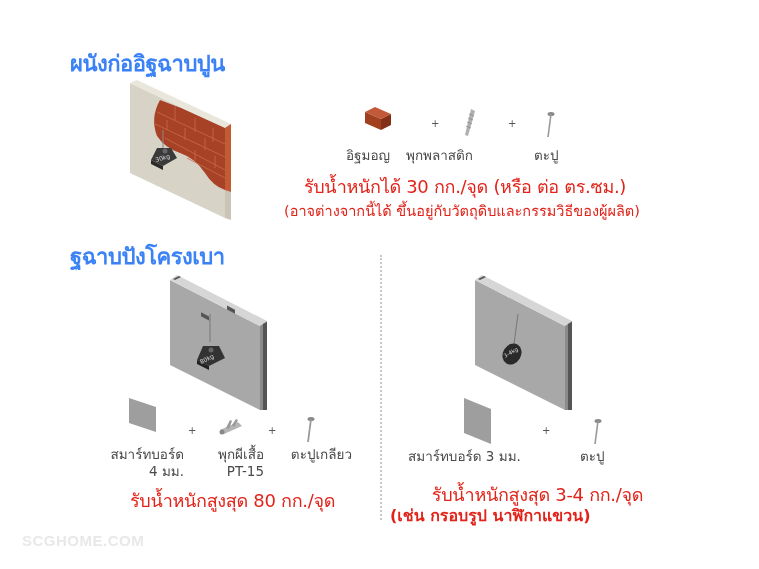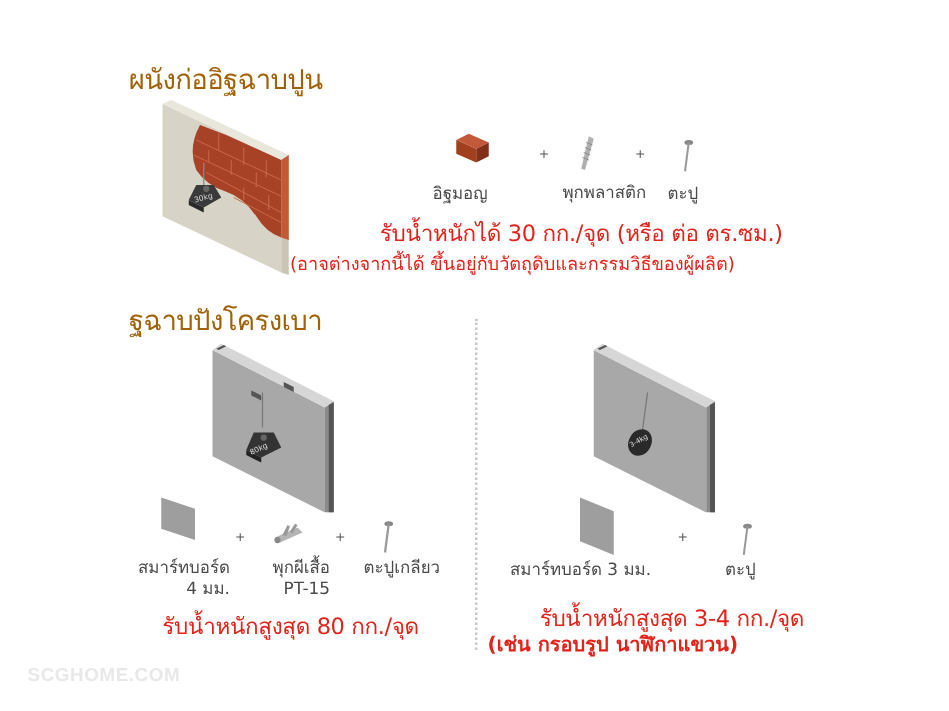--- a/index.html
+++ b/index.html
@@ -1,23 +1,23 @@
 <!DOCTYPE html>
 <html><head>
 <meta charset="utf-8">
 <style>
   * { margin: 0; padding: 0; box-sizing: border-box; }
   html, body { width: 759px; height: 569px; background: #ffffff; overflow: hidden; }
   body { position: relative; font-family: "DejaVu Sans", "Liberation Sans", sans-serif; color: #4a4a4a; }
   .abs { position: absolute; }
-  .section-title { font-size: 22px; color: #a16207; font-weight: normal; letter-spacing: -0.5px; white-space: nowrap; margin-left: 33px; }
+  .section-title { font-size: 22px; color: #3b82f6; font-weight: bold; letter-spacing: -0.5px; white-space: nowrap; }
   .label { font-size: 13.5px; color: #4a4a4a; white-space: nowrap; text-align: right; line-height: 17px; }
   .plus { font-size: 10px; color: #555; }
   .red-big { color: #e2231a; font-weight: normal; font-size: 18px; white-space: nowrap; text-align: center; letter-spacing: -0.3px; }
-  .red-sub { color: #e2231a; font-size: 14.5px; white-space: nowrap; }
+  .red-sub { color: #e2231a; font-size: 14.5px; white-space: nowrap; text-align: center; }
   .red-sub-bold { color: #e2231a; font-weight: bold; font-size: 16px; white-space: nowrap; text-align: left; }
   .watermark { font-size: 15px; font-weight: bold; color: #e8e8e8; letter-spacing: 0.5px; font-family: "Liberation Sans", sans-serif; }
   .divider { position: absolute; left: 380px; top: 255px; width: 0; height: 265px; border-left: 2px dotted #c8c8c8; }
 </style>
 </head>
 <body>
 
 <div class="abs section-title" style="left:70px; top:46px;">ผนังก่ออิฐฉาบปูน</div>
 
 <div class="abs" style="left:125px; top:78px; width:110px; height:145px;">
@@ -77,21 +77,21 @@
 </div>
 <div class="abs plus" style="left:508px; top:118px;">+</div>
 <div class="abs" style="left:545px; top:111px; width:10px; height:28px;">
   <svg width="10" height="28" viewBox="0 0 10 28">
     <ellipse cx="6" cy="3" rx="3.5" ry="2" fill="#888"></ellipse>
     <line x1="6" y1="3" x2="3" y2="26" stroke="#999" stroke-width="1.6"></line>
   </svg>
 </div>
 
 <div class="abs label" style="left:346px; top:147px;">อิฐมอญ</div>
-<div class="abs label" style="left:450px; top:147px;font-family:Liberation Mono, monospace;">พุกพลาสติก</div>
+<div class="abs label" style="left:406px; top:147px;">พุกพลาสติก</div>
 <div class="abs label" style="left:534px; top:147px;">ตะปู</div>
 
 <div class="abs red-big" style="left:255px; top:172px; width:420px;">รับน้ำหนักได้ 30 กก./จุด (หรือ ต่อ ตร.ซม.)</div>
 <div class="abs red-sub" style="left:232px; top:199px; width:460px;">(อาจต่างจากนี้ได้ ขึ้นอยู่กับวัตถุดิบและกรรมวิธีของผู้ผลิต)</div>
 
 <div class="abs section-title" style="left:70px; top:239px;">ฐฉาบปังโครงเบา</div>
 
 <div class="abs" style="left:165px; top:270px; width:110px; height:140px;">
   <svg width="110" height="140" viewBox="0 0 110 140">
     <polygon points="5,10 95,56 95,140 5,95" fill="#a8a8a8"></polygon>

